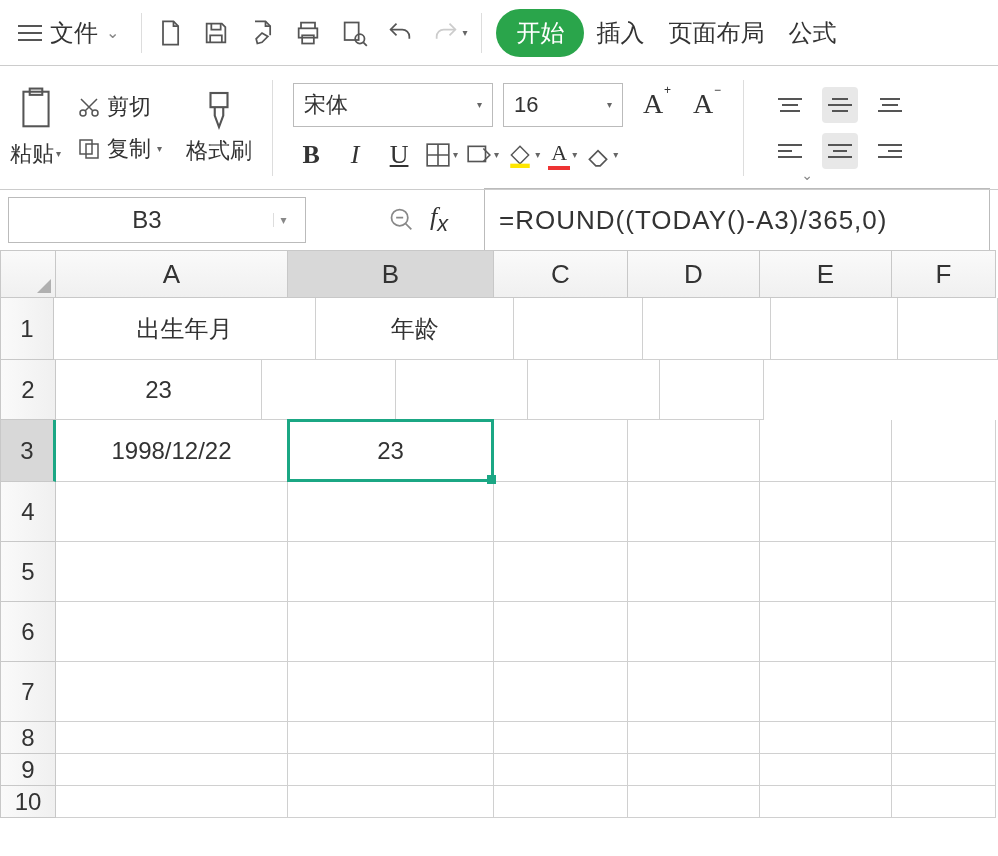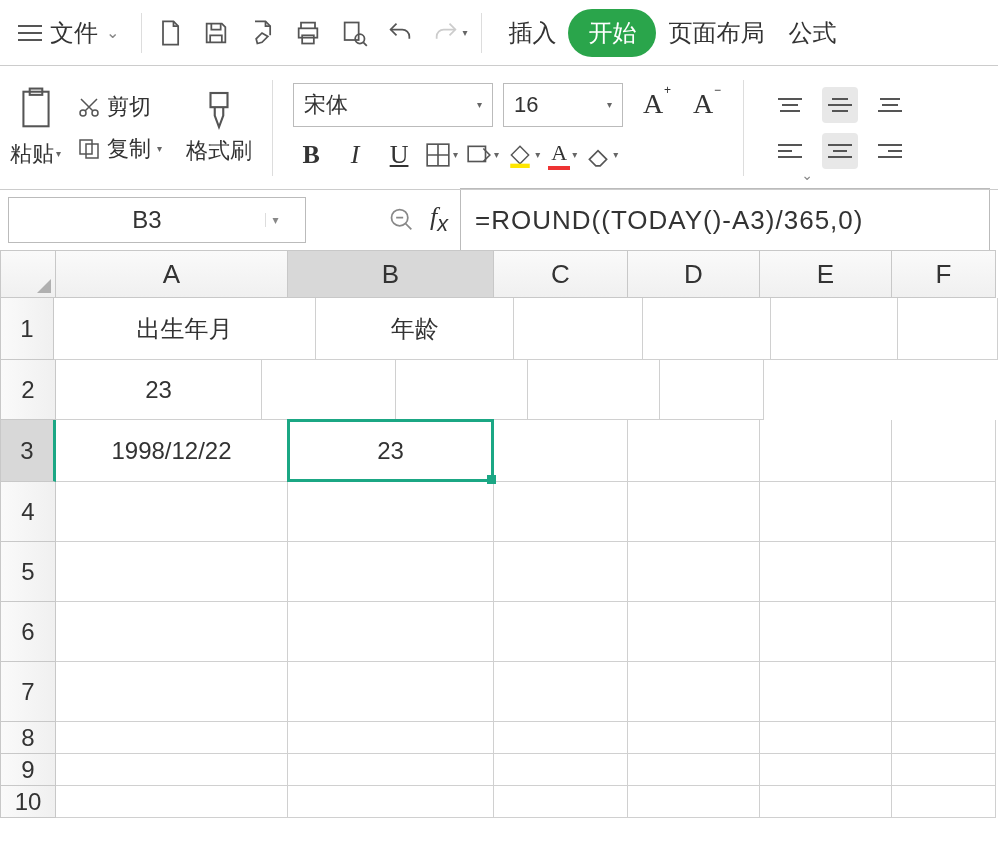--- a/index.html
+++ b/index.html
@@ -39,27 +39,27 @@
   .fmt-btn { width: 36px; height: 36px; display: flex; align-items: center; justify-content: center; cursor: pointer; font-size: 26px; font-family: "Times New Roman", serif; }
   .with-drop { display: flex; align-items: center; gap: 2px; }
   .align-group { display: flex; flex-direction: column; gap: 10px; margin-left: 8px; }
   .align-row { display: flex; gap: 14px; }
   .align-btn { width: 36px; height: 36px; display: flex; flex-direction: column; justify-content: center; align-items: center; gap: 4px; cursor: pointer; }
   .align-btn span { display: block; width: 24px; height: 2px; background: #555; }
   .align-btn.sel { background: #e8e8e8; border-radius: 4px; }
 
   
   .fbar { height: 60px; display: flex; align-items: center; padding: 4px 8px; gap: 12px; }
-  .namebox { width: 298px; height: 46px; border: 1px solid #bbb; display: flex; align-items: center; padding: 0 20px; font-size: 24px; background: #fff; }
+  .namebox { width: 298px; height: 46px; border: 1px solid #bbb; display: flex; align-items: center; padding: 0 12px; font-size: 24px; background: #fff; }
   .namebox span:first-child { flex: 1; text-align: center; }
   .namebox-drop { width: 20px; border-left: 1px solid #ddd; text-align: center; color: #888; font-size: 12px; }
   .fx-btns { display: flex; align-items: center; gap: 14px; margin-left: 70px; }
   .fx-ico { width: 28px; height: 28px; cursor: pointer; }
   .fx-lbl { font-family: "Times New Roman", serif; font-style: italic; font-size: 26px; cursor: pointer; }
-  .formula-input { flex: 1; height: 64px; border: 1px solid #bbb; padding: 0 14px; font-size: 26px; display: flex; align-items: center; background: #fff; letter-spacing: 1px; }
+  .formula-input { flex: 1; height: 64px; border: 1px solid #bbb; padding: 0 14px; font-size: 26px; display: flex; align-items: center; background: #fff; letter-spacing: 1px; margin-left: 24px; }
 
   
   .grid { position: relative; }
   .colhdr { display: flex; height: 48px; }
   .corner { width: 56px; border: 1px solid #c8c8c8; background: linear-gradient(#fafafa,#f0f0f0); position: relative; }
   .corner::after { content: ""; position: absolute; right: 4px; bottom: 4px; border-left: 14px solid transparent; border-bottom: 14px solid #b0b0b0; }
   .ch { flex: 0 0 auto; border: 1px solid #c8c8c8; border-left: none; background: linear-gradient(#fafafa,#f0f0f0); display: flex; align-items: center; justify-content: center; font-size: 26px; font-family: Arial; }
   .ch.sel { background: #d8d8d8; }
   .row { display: flex; }
   .rh { width: 56px; border: 1px solid #c8c8c8; border-top: none; background: linear-gradient(to right,#fafafa,#f0f0f0); display: flex; align-items: center; justify-content: center; font-size: 24px; font-family: Arial; }
@@ -113,22 +113,22 @@
       </svg>
     <div class="with-drop">
       <svg class="ico" viewBox="0 0 24 24" style="stroke:#ccc">
           <path d="M15 4l5 5-5 5"></path>
           <path d="M20 9H10a6 6 0 00-6 6v2"></path>
         </svg>
       <span class="drop-tri">▾</span>
     </div>
   </div>
   <div class="divider"></div>
+  <div class="tab active">开始</div>
   <div class="tab">插入</div>
-  <div class="tab active">开始</div>
   <div class="tab">页面布局</div>
   <div class="tab">公式</div>
 </div>
 
 <div class="ribbon">
   <div class="paste-group">
     <svg class="paste-ico" viewBox="0 0 24 28">
         <rect x="4" y="3" width="16" height="22" stroke="#555" stroke-width="1.3" fill="none"></rect>
         <rect x="8" y="1" width="8" height="4" stroke="#555" stroke-width="1.3" fill="none"></rect>
       </svg>

